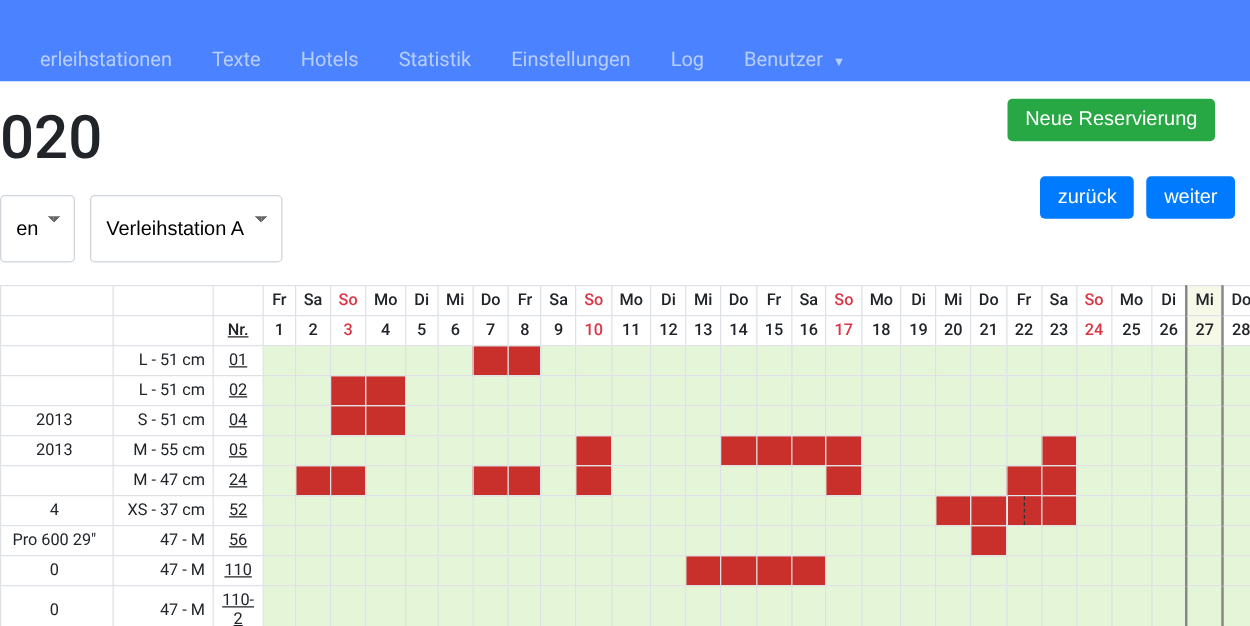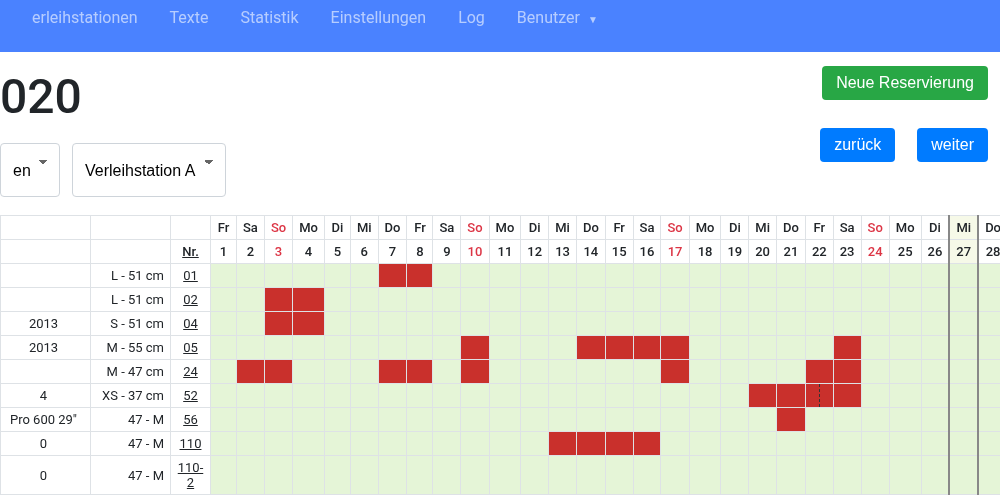--- a/index.html
+++ b/index.html
@@ -1,29 +1,29 @@
 <!DOCTYPE html>
 <html><head>
 <meta charset="utf-8">
 <style>
 * { box-sizing: border-box; margin: 0; padding: 0; }
 body { font-family: -apple-system, BlinkMacSystemFont, "Segoe UI", Roboto, Arial, sans-serif; font-size: 14px; color: #212529; overflow: hidden; }
-.navbar { background: #4a82ff; height: 52px; display: flex; align-items: flex-start; padding: 0 16px; }
+.navbar { background: #4a82ff; height: 65px; display: flex; align-items: flex-end; padding: 0 16px; }
 .nav-item { color: rgba(255,255,255,0.6); padding: 8px 16px; cursor: pointer; font-size: 16px; }
 .nav-item .caret { margin-left: 4px; font-size: 10px; }
 .content { padding: 16px 0 0 0; position: relative; }
 .page-title { font-size: 48px; font-weight: 500; margin-left: 0; margin-bottom: 18px; }
 .controls-row { display: flex; align-items: center; margin-bottom: 18px; }
 .select { border: 1px solid #ced4da; border-radius: 4px; padding: 6px 28px 6px 12px; font-size: 16px; background: #fff; appearance: none; background-image: linear-gradient(45deg, transparent 50%, #666 50%), linear-gradient(135deg, #666 50%, transparent 50%); background-position: calc(100% - 16px) 16px, calc(100% - 11px) 16px; background-size: 5px 5px; background-repeat: no-repeat; height: 54px; }
 .select + .select { margin-left: 12px; }
 .btn { border: none; border-radius: 4px; padding: 8px 14px; font-size: 16px; cursor: pointer; color: #fff; }
 .btn-success { background: #28a745; }
 .btn-primary { background: #007bff; }
-.top-right { position: absolute; right: 12px; top: 14px; }
-.mid-right { position: absolute; right: 12px; top: 76px; display: flex; gap: 22px; }
+.top-right { position: absolute; right: 28px; top: 14px; }
+.mid-right { position: absolute; right: 12px; top: 76px; display: flex; gap: 10px; }
 .table-wrap { overflow-x: auto; }
 table { border-collapse: collapse; }
 th, td { border: 1px solid #dee2e6; padding: 4px 6px; text-align: center; font-weight: 400; font-size: 13px; height: 24px; min-width: 26px; background: #fff; }
 th { font-weight: 500; }
 .col-label { text-align: center; min-width: 90px; white-space: nowrap; padding-left: 6px; padding-right: 10px; }
 .col-size { text-align: right; min-width: 80px; white-space: nowrap; }
 .col-nr { min-width: 40px; text-decoration: underline; }
 .sunday { color: #dc3545; }
 .avail { background: #e5f5d7; }
 .booked { background: #c9302c; }
@@ -33,20 +33,21 @@
 .booked.split { background: linear-gradient(to right, #c9302c 50%, #c9302c 50%); position: relative; }
 .booked.split::after { content:''; position:absolute; top:0; bottom:0; left:50%; border-left:1px dashed #333; }
 </style>
 </head>
 <body>
 
 <div class="navbar">
   <div id="nav-items" style="display: flex;">
       <span class="nav-item">erleihstationen</span>
       <span class="nav-item">Texte</span>
+      <span class="nav-item">Hotels</span>
       <span class="nav-item">Statistik</span>
       <span class="nav-item">Einstellungen</span>
       <span class="nav-item">Log</span>
       <span class="nav-item">Benutzer <span class="caret">▼</span></span>
     </div>
 </div>
 
 <div class="content">
   <h1 class="page-title">020</h1>
 

